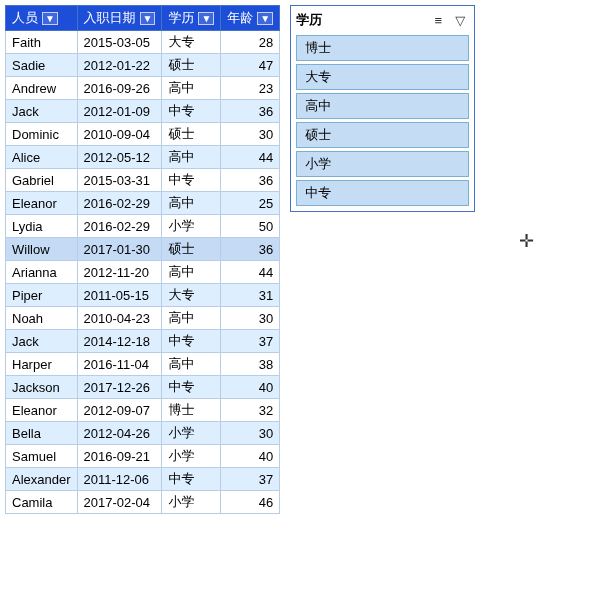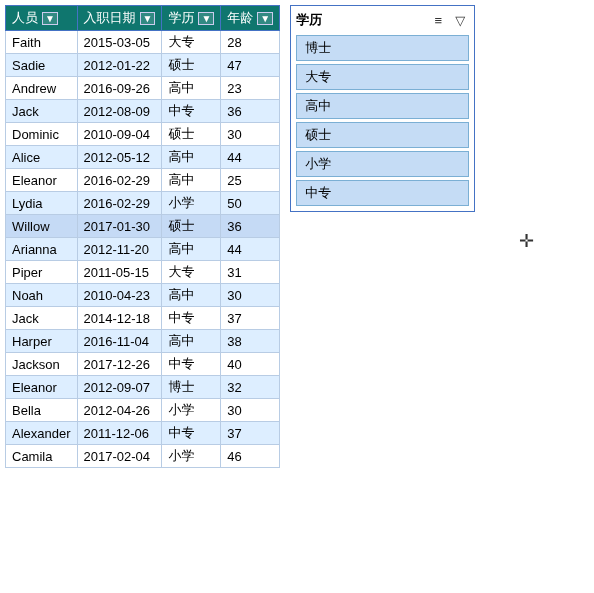--- a/index.html
+++ b/index.html
@@ -19,21 +19,21 @@
     .table-container {
       flex-shrink: 0;
     }
 
     table.main-table {
       border-collapse: collapse;
       border: 1px solid #4472C4;
     }
 
     table.main-table th {
-      background: #0f766e;
+      background: #1d4ed8;
       color: #fff;
       padding: 3px 6px;
       border: 1px solid #4472C4;
       white-space: nowrap;
       font-weight: normal;
       font-size: 13px;
     }
 
     table.main-table th .header-content {
       display: flex;
@@ -64,20 +64,21 @@
       background: #DDEEFF;
     }
 
     
     table.main-table tr.highlighted td {
       background: #c5daf5;
       margin-top: 36px;
     }
 
     td.age-col {
+      text-align: right;
     }
 
     
     .filter-panel {
       border: 1px solid #4472C4;
       padding: 5px;
       width: 185px;
       flex-shrink: 0;
       align-self: flex-start;
     }
@@ -184,35 +185,41 @@
           <td class="age-col">47</td>
         </tr>
         <tr>
           <td>Andrew</td>
           <td>2016-09-26</td>
           <td>高中</td>
           <td class="age-col">23</td>
         </tr>
         <tr>
           <td>Jack</td>
-          <td>2012-08-09</td>
+          <td>2012-01-09</td>
           <td>中专</td>
           <td class="age-col">36</td>
         </tr>
         <tr>
           <td>Dominic</td>
           <td>2010-09-04</td>
           <td>硕士</td>
           <td class="age-col">30</td>
         </tr>
         <tr>
           <td>Alice</td>
           <td>2012-05-12</td>
           <td>高中</td>
           <td class="age-col">44</td>
+        </tr>
+        <tr>
+          <td>Gabriel</td>
+          <td>2015-03-31</td>
+          <td>中专</td>
+          <td class="age-col">36</td>
         </tr>
         <tr>
           <td>Eleanor</td>
           <td>2016-02-29</td>
           <td>高中</td>
           <td class="age-col">25</td>
         </tr>
         <tr>
           <td>Lydia</td>
           <td>2016-02-29</td>
@@ -265,20 +272,26 @@
           <td>Eleanor</td>
           <td>2012-09-07</td>
           <td>博士</td>
           <td class="age-col">32</td>
         </tr>
         <tr>
           <td>Bella</td>
           <td>2012-04-26</td>
           <td>小学</td>
           <td class="age-col">30</td>
+        </tr>
+        <tr>
+          <td>Samuel</td>
+          <td>2016-09-21</td>
+          <td>小学</td>
+          <td class="age-col">40</td>
         </tr>
         <tr>
           <td>Alexander</td>
           <td>2011-12-06</td>
           <td>中专</td>
           <td class="age-col">37</td>
         </tr>
         <tr>
           <td>Camila</td>
           <td>2017-02-04</td>

